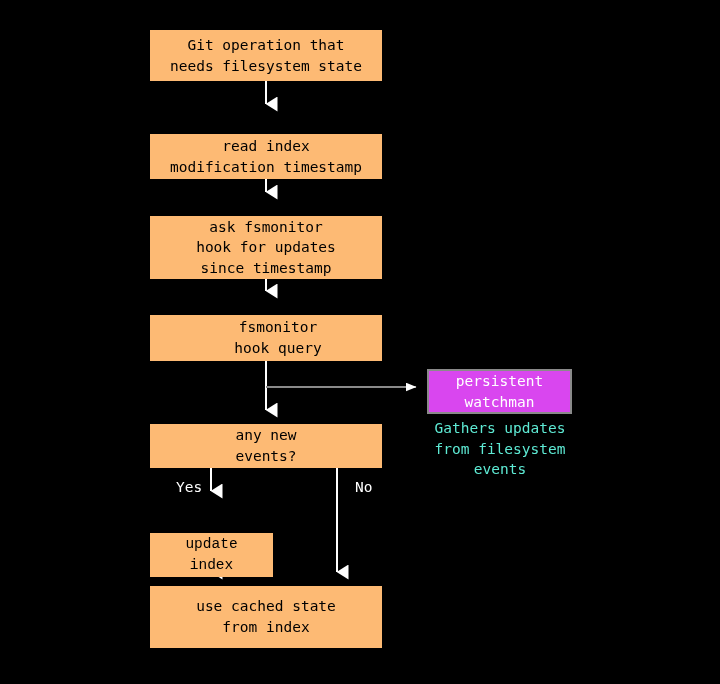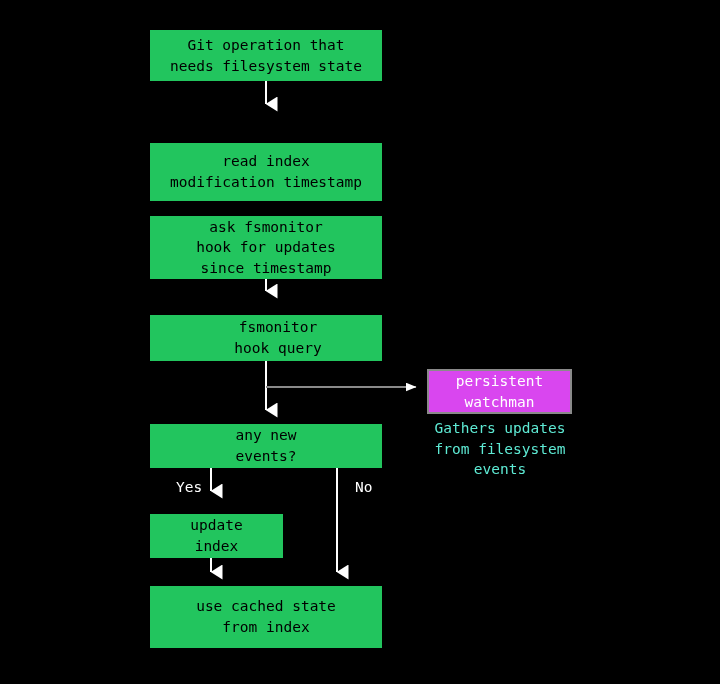--- a/index.html
+++ b/index.html
@@ -26,21 +26,21 @@
     position: absolute;
     box-sizing: border-box;
     display: flex;
     align-items: center;
     justify-content: center;
     text-align: center;
     white-space: pre;
     line-height: 1.42;
   }
   .node-green {
-    background: #22c55e;
+    background: #fdba74;
     color: #000000;
     font-size: 14.5px;
     letter-spacing: 0px;
   }
   .node-outline {
     background: #d946ef;
     color: #ffffff;
     border: 2px solid #8a8a8a;
     font-size: 14.5px;
   }
@@ -99,21 +99,21 @@
     <line x1="211" y1="468" x2="211" y2="491" stroke="#ffffff" stroke-width="2" marker-end="url(#arrowhead-down)"></line>
 
     <line x1="337" y1="468" x2="337" y2="572" stroke="#ffffff" stroke-width="2" marker-end="url(#arrowhead-down)"></line>
 
     <line x1="211" y1="549" x2="211" y2="572" stroke="#ffffff" stroke-width="2" marker-end="url(#arrowhead-down)"></line>
   </svg>
 
   <div class="node node-green" style="left:150px; top:30px; width:232px; height:51px;">Git operation that
 needs filesystem state</div>
 
-  <div class="node node-green" style="left:150px; top:143px; width:232px; height:58px;">read index
+  <div class="node node-green" style="left:150px; top:134px; width:232px; height:45px;">read index
 modification timestamp</div>
 
   <div class="node node-green" style="left:150px; top:216px; width:232px; height:63px;">ask fsmonitor
 hook for updates
 since timestamp</div>
 
   <div class="node node-green" style="left:150px; top:315px; width:232px; height:46px;padding-left:24px;">fsmonitor
 hook query</div>
 
   <div class="node node-outline" style="left:427px; top:369px; width:145px; height:45px;">persistent
@@ -123,19 +123,19 @@
 from filesystem
 events</div>
 
   <div class="node node-green" style="left:150px; top:424px; width:232px; height:44px;">any new
 events?</div>
 
   <div class="edge-label" style="left:161px; top:480px;margin-left:15px;">Yes</div>
 
   <div class="edge-label" style="left:355px; top:480px;">No</div>
 
-  <div class="node node-green" style="left:150px; top:514px; width:133px; height:44px;">update
+  <div class="node node-green" style="left:150px; top:533px; width:123px; height:44px;font-family:Liberation Mono, monospace;">update
 index</div>
 
   <div class="node node-green" style="left:150px; top:586px; width:232px; height:62px;">use cached state
 from index</div>
 
 </div>
 
 </body></html>

